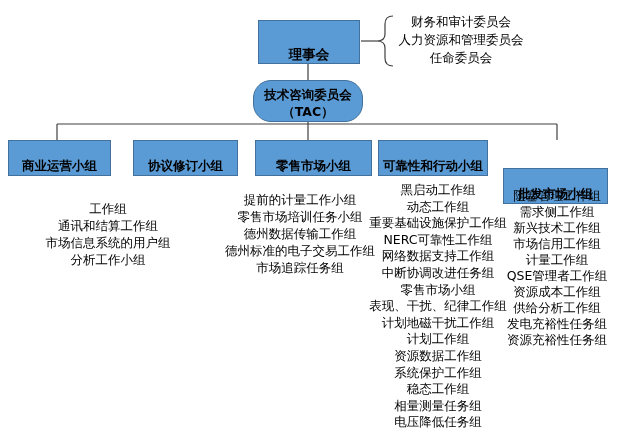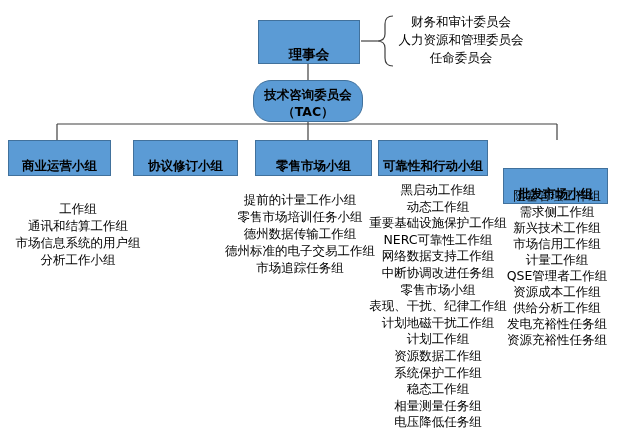--- a/index.html
+++ b/index.html
@@ -36,21 +36,21 @@
   .box-sub4 { left:378px; width:110px; }
   .box-sub5 { left:503px; width:105px;margin-top:28px; }
   .committees {
     position:absolute; left:395px; top:13px; width:132px;
     text-align:center; font-size:12.5px; line-height:18px;
   }
   .wg-list {
     position:absolute; text-align:center; font-size:12.5px; line-height:17px;
   }
   .wg-list div { white-space:nowrap; }
-  .list-1 { left:0px;   top:200px; width:156px; }
+  .list-1 { left:0px;   top:200px; width:156px;padding-left:30px; }
   .list-3 { left:220px; top:191px; width:160px; }
   .list-4 { left:357px; top:182px; width:162px; line-height:16.6px; }
   .list-5 { left:487px; top:188px; width:140px; line-height:16px; }
 </style>
 </head>
 <body>
 
 <div class="canvas">
 
   <svg class="connectors" viewBox="0 0 623 430">

